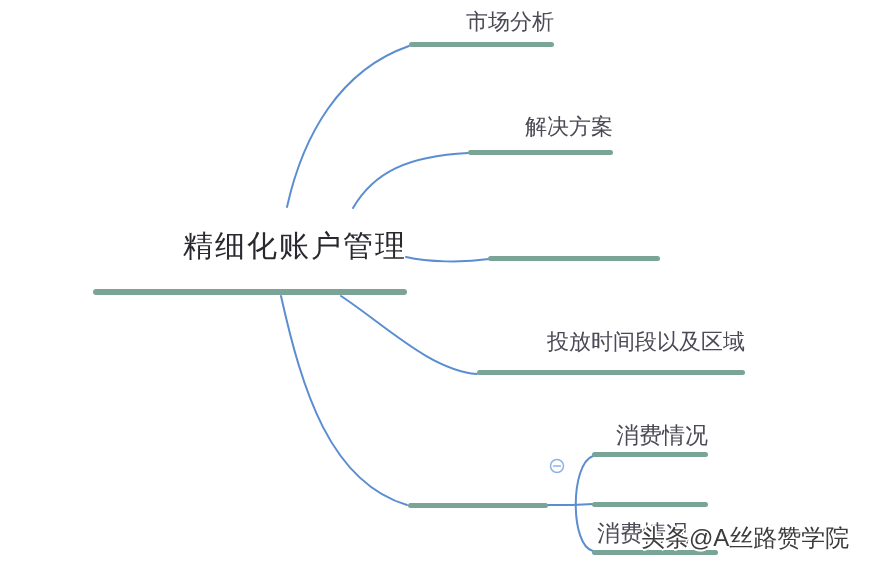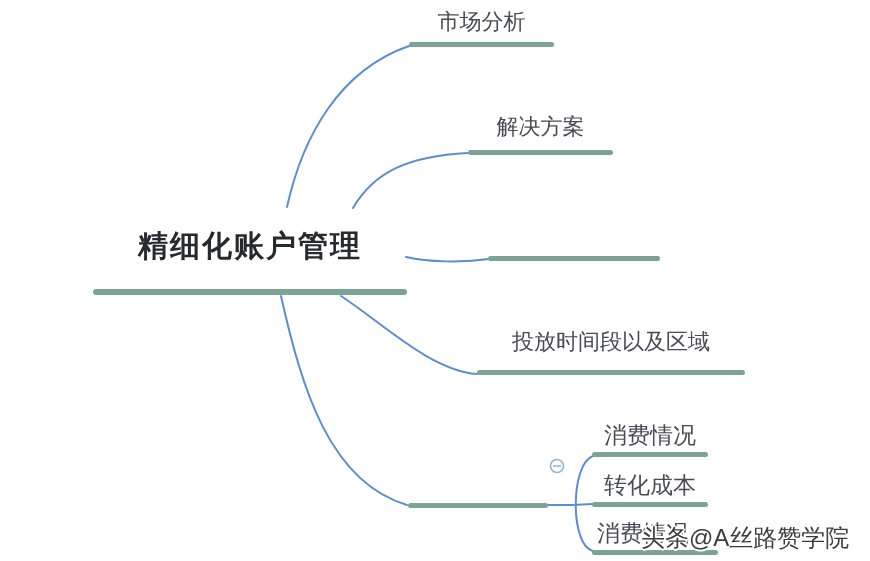--- a/index.html
+++ b/index.html
@@ -12,25 +12,25 @@
   svg.lines path.branch{fill:none;stroke:var(--branch-line-color,#5b8dd1);stroke-width:2;stroke-linecap:round;}
   svg.lines .collapse-circle{fill:#fff;stroke:var(--collapse-icon-color,#8fb4e3);stroke-width:1.5;}
   svg.lines .collapse-minus{stroke:var(--collapse-icon-color,#8fb4e3);stroke-width:1.5;stroke-linecap:round;}
   .underline{
     position:absolute;height:5px;border-radius:2.5px;
     background:var(--underline-color,#7aa496);
   }
   .underline.root{height:6px;border-radius:3px;}
   .node-label{
     position:absolute;color:var(--branch-text-color,#4a4a55);
-    font-size:22px;line-height:1.25;text-align:center;white-space:nowrap;
+    font-size:22px;line-height:1.25;text-align:right;white-space:nowrap;
     cursor:default;
   }
   .node-label.root{
-    color:var(--root-text-color,#28282f);font-size:30px;font-weight:bold;letter-spacing:2px;
+    color:var(--root-text-color,#28282f);font-size:30px;font-weight:normal;letter-spacing:2px;
   }
   .node-label.sub{font-size:23px;}
   .watermark{
     position:absolute;left:641px;top:522px;
     font-size:24px;font-weight:normal;white-space:nowrap;
     color:var(--watermark-color,#3c3c3c);
     text-shadow:
       -2px 0 0 #fff, 2px 0 0 #fff, 0 -2px 0 #fff, 0 2px 0 #fff,
       -1px -1px 0 #fff, 1px -1px 0 #fff, -1px 1px 0 #fff, 1px 1px 0 #fff;
   }
@@ -67,21 +67,20 @@
   <div class="underline" style="left:488px;top:256px;width:172px;"></div>
 
   <div class="node-label" style="left:477px;top:328px;width:268px;">投放时间段以及区域</div>
   <div class="underline" style="left:477px;top:370px;width:268px;"></div>
 
   <div class="underline" style="left:408px;top:503px;width:140px;"></div>
 
   <div class="node-label sub" style="left:592px;top:421px;width:116px;">消费情况</div>
   <div class="underline" style="left:592px;top:452px;width:116px;"></div>
 
-  <div class="node-label sub" style="left:592px;top:471px;width:116px;">转化成本</div>
   <div class="underline" style="left:592px;top:502px;width:116px;"></div>
 
   <div class="node-label sub" style="left:597px;top:519px;width:126px;text-align:left;">消费情况</div>
   <div class="underline" style="left:592px;top:550px;width:126px;"></div>
 
   <div class="watermark">头条@A丝路赞学院</div>
 
 </div>
 
 </body></html>

